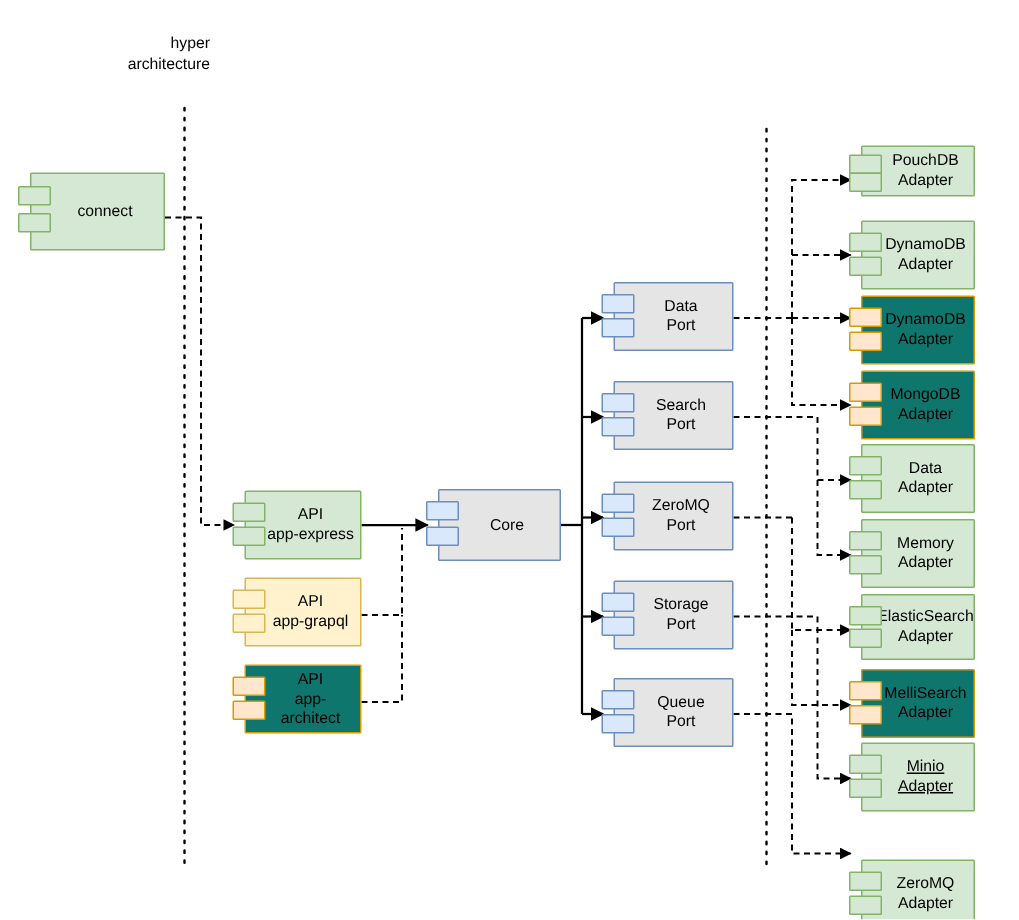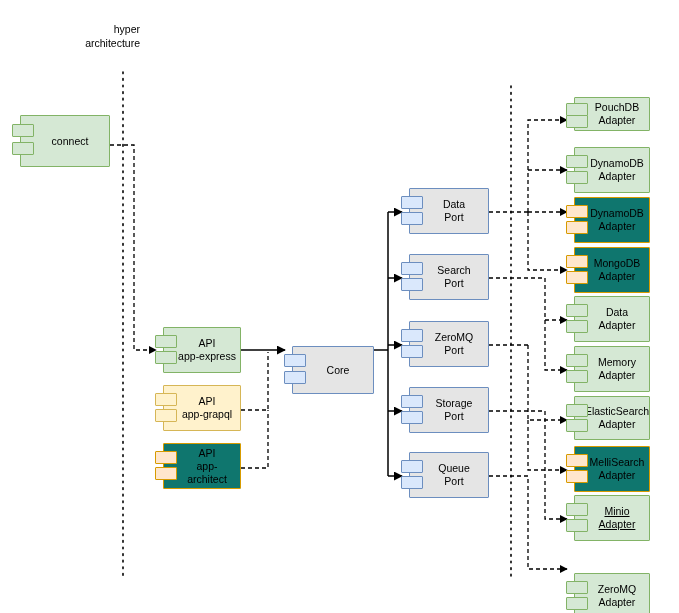--- a/index.html
+++ b/index.html
@@ -164,21 +164,21 @@
     <span>API
 app-grapql</span>
   </div>
   <div class="component orange" style="left:163px; top:443px; width:78px; height:46px;">
     <span class="tab t1"></span>
     <span class="tab t2"></span>
     <span>API
 app-architect</span>
   </div>
 
-  <div class="component blue" style="left:292px; top:326px; width:82px; height:48px;margin-top:20px;">
+  <div class="component blue" style="left:292px; top:326px; width:82px; height:48px;">
     <span class="tab t1"></span>
     <span class="tab t2"></span>
     <span>Core</span>
   </div>
 
   <div class="component blue" style="left:409px; top:188px; width:80px; height:46px;">
     <span class="tab t1"></span>
     <span class="tab t2"></span>
     <span>Data
 Port</span>

